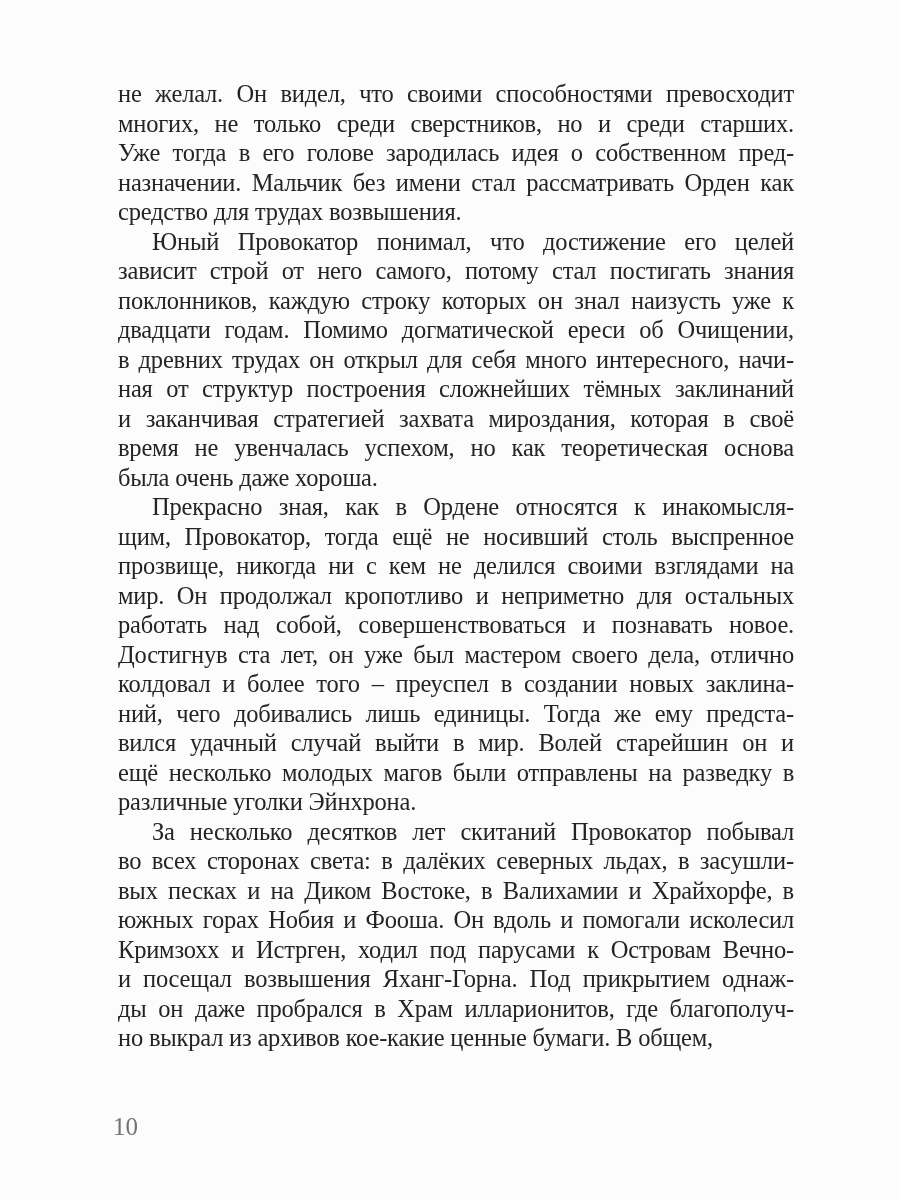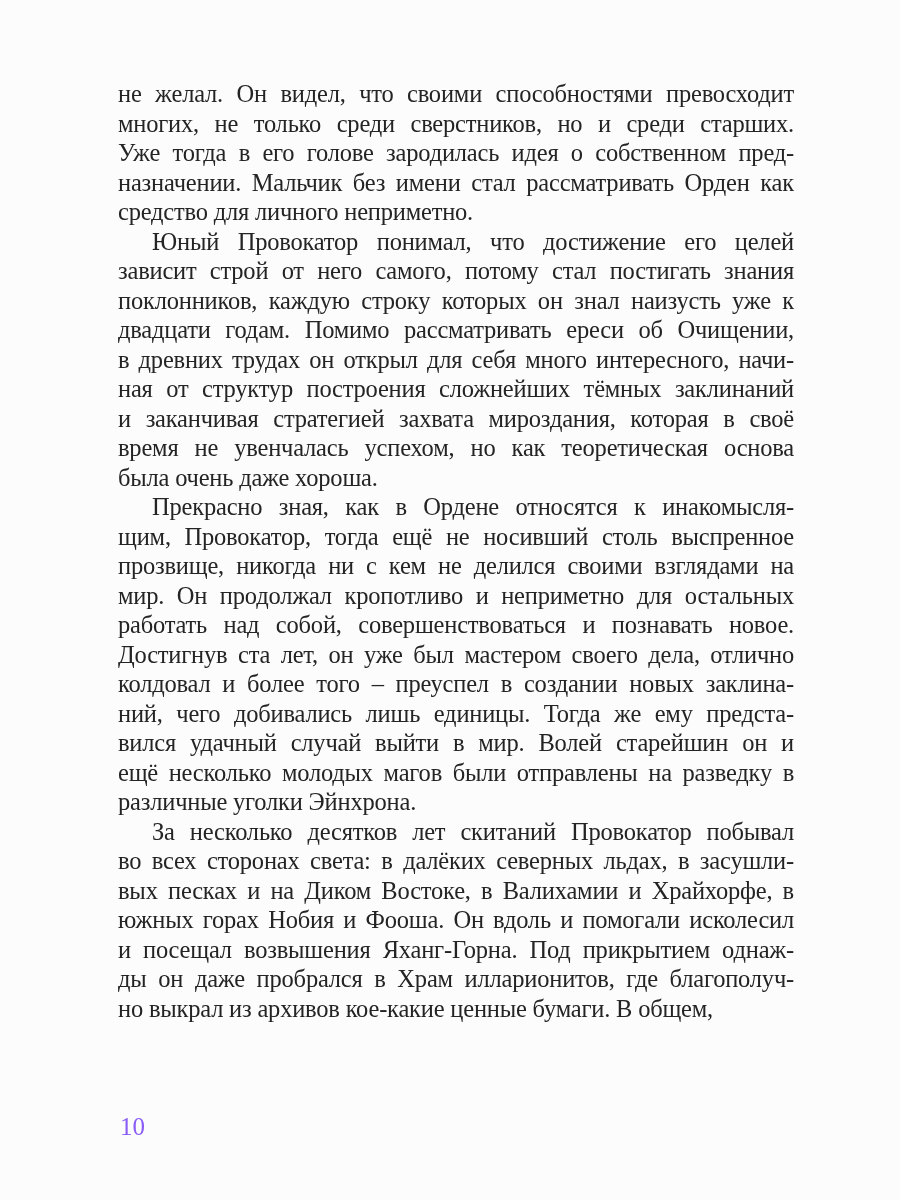--- a/index.html
+++ b/index.html
@@ -33,59 +33,60 @@
     overflow: visible;
   }
   .line.last {
     text-align-last: left;
   }
   .line.indent {
     text-indent: 34px;
   }
   .page-number {
     position: absolute;
-    left: 120px;
+    left: 113px;
     top: 1112px;
     font-size: 25px;
     line-height: 30px;
-    color: #8b5cf6;
+    color: #737373;
   }
 </style>
 </head>
 <body>
 
 <div class="book-page">
   <div class="text-block">
       <div class="line">не желал. Он видел, что своими способностями превосходит</div>
       <div class="line">многих, не только среди сверстников, но и среди старших.</div>
       <div class="line">Уже тогда в его голове зародилась идея о собственном пред-</div>
       <div class="line">назначении. Мальчик без имени стал рассматривать Орден как</div>
-      <div class="line last">средство для личного неприметно.</div>
+      <div class="line last">средство для трудах возвышения.</div>
       <div class="line indent">Юный Провокатор понимал, что достижение его целей</div>
       <div class="line">зависит строй от него самого, потому стал постигать знания</div>
       <div class="line">поклонников, каждую строку которых он знал наизусть уже к</div>
-      <div class="line">двадцати годам. Помимо рассматривать ереси об Очищении,</div>
+      <div class="line">двадцати годам. Помимо догматической ереси об Очищении,</div>
       <div class="line">в древних трудах он открыл для себя много интересного, начи-</div>
       <div class="line">ная от структур построения сложнейших тёмных заклинаний</div>
       <div class="line">и заканчивая стратегией захвата мироздания, которая в своё</div>
       <div class="line">время не увенчалась успехом, но как теоретическая основа</div>
       <div class="line last">была очень даже хороша.</div>
       <div class="line indent">Прекрасно зная, как в Ордене относятся к инакомысля-</div>
       <div class="line">щим, Провокатор, тогда ещё не носивший столь выспренное</div>
       <div class="line">прозвище, никогда ни с кем не делился своими взглядами на</div>
       <div class="line">мир. Он продолжал кропотливо и неприметно для остальных</div>
       <div class="line">работать над собой, совершенствоваться и познавать новое.</div>
       <div class="line">Достигнув ста лет, он уже был мастером своего дела, отлично</div>
       <div class="line">колдовал и более того – преуспел в создании новых заклина-</div>
       <div class="line">ний, чего добивались лишь единицы. Тогда же ему предста-</div>
       <div class="line">вился удачный случай выйти в мир. Волей старейшин он и</div>
       <div class="line">ещё несколько молодых магов были отправлены на разведку в</div>
       <div class="line last">различные уголки Эйнхрона.</div>
       <div class="line indent">За несколько десятков лет скитаний Провокатор побывал</div>
       <div class="line">во всех сторонах света: в далёких северных льдах, в засушли-</div>
       <div class="line">вых песках и на Диком Востоке, в Валихамии и Храйхорфе, в</div>
       <div class="line">южных горах Нобия и Фооша. Он вдоль и помогали исколесил</div>
+      <div class="line">Кримзохх и Истрген, ходил под парусами к Островам Вечно-</div>
       <div class="line">и посещал возвышения Яханг-Горна. Под прикрытием однаж-</div>
       <div class="line">ды он даже пробрался в Храм илларионитов, где благополуч-</div>
       <div class="line last">но выкрал из архивов кое-какие ценные бумаги. В общем,</div>
     </div>
   <div class="page-number">10</div>
 </div>
 
 </body></html>

